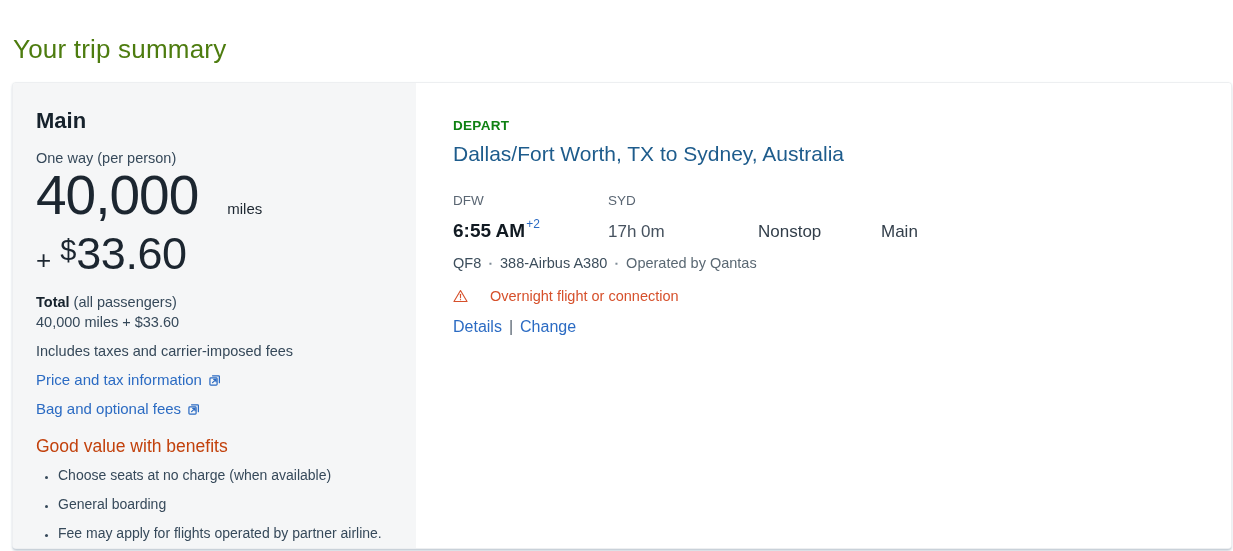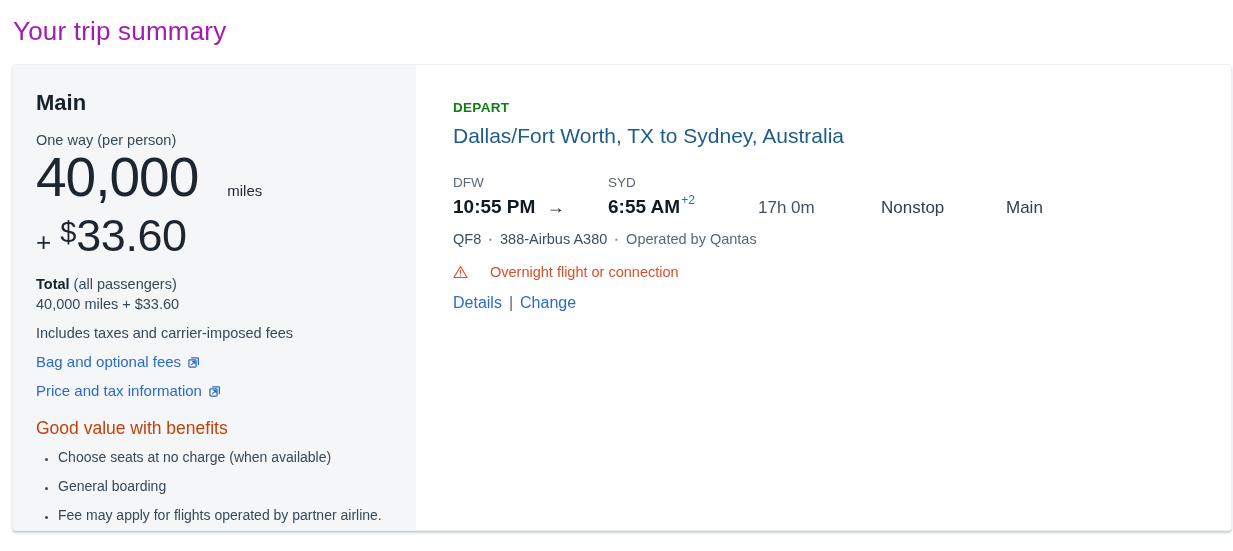--- a/index.html
+++ b/index.html
@@ -4,22 +4,22 @@
 <style>
   * { box-sizing: border-box; margin: 0; padding: 0; }
   html, body {
     width: 1233px; height: 551px;
     background: #ffffff;
     font-family: "Liberation Sans", sans-serif;
     overflow: hidden;
   }
   .page { padding: 14px 12px 0 12px; }
   .page-title {
-    font-size: 26px; font-weight: 400; color: #a21caf;
-    margin: 2px 0 17px 1px; letter-spacing: 0.2px;
+    font-size: 26px; font-weight: 400; color: #4d7c0f;
+    margin: 20px 0 17px 1px; letter-spacing: 0.2px;
   }
   .trip-card {
     display: flex; align-items: stretch;
     width: 1220px; height: 467px;
     border-radius: 4px;
     border: 1px solid #EDEFF1;
     box-shadow: 0 1px 2px rgba(130,148,166,0.25), 0 3px 3px -1px rgba(130,148,166,0.35);
     background: #ffffff;
     overflow: hidden;
   }
@@ -57,21 +57,21 @@
   
   .flight-panel { flex: 1 1 auto; background: #ffffff; padding: 35px 20px 0 37px; }
   .depart-label { font-size: 13.5px; font-weight: 700; color: #0E8112; letter-spacing: 0.3px; }
   .route-heading { margin-top: 9px; font-size: 21px; font-weight: 400; color: #1E5C8C; }
   .flight-date { margin-top: 7px; font-size: 17px; color: #6E7883; }
   .segment-grid {
     margin-top: 27px;
     display: grid;
     grid-template-columns: 155px 150px 123px 125px auto;
     grid-template-rows: auto auto;
-    row-gap: 6px;
+    row-gap: 12px;
     align-items: baseline;
   }
   .airport-code { font-size: 13.5px; color: #5A6673; }
   .time-cell { font-size: 19px; font-weight: 700; color: #111A22; white-space: nowrap; }
   .seg-arrow { font-weight: 400; font-size: 18px; color: #1C2630; margin-left: 11px; }
   .day-offset { font-size: 12px; font-weight: 400; color: #2B6BC3; position: relative; top: -9px; margin-left: 1px; }
   .duration-cell { font-size: 17px; color: #46525F; }
   .stops-cell, .cabin-cell { font-size: 17px; color: #323E4A; }
   .flight-info-line { margin-top: 13px; font-size: 14.5px; color: #3D4E5C; display: flex; align-items: center; }
   .info-bullet { font-size: 8px; color: #7E8B96; margin: 0 8px; }
@@ -107,30 +107,30 @@
       </div>
 
       <div class="total-block">
         <div><span class="total-label">Total</span><span> (all passengers)</span></div>
         <div class="total-amounts">40,000 miles + $33.60</div>
       </div>
 
       <div class="includes-note">Includes taxes and carrier-imposed fees</div>
 
       <a class="fare-link">
-        <span>Bag and optional fees</span>
+        <span>Price and tax information</span>
         <svg class="ext-icon" viewBox="0 0 16 16" fill="none" stroke="currentColor" stroke-width="1.4" stroke-linecap="round" stroke-linejoin="round">
           <path d="M5.2 3.2 H12.2 A0.8 0.8 0 0 1 13 4 V11"></path>
           <rect x="2.2" y="5.6" width="8.2" height="8.2" rx="1"></rect>
           <path d="M5.2 11 L9.2 7.4 M9.2 10 V7.4 H6.6"></path>
         </svg>
       </a>
 
       <a class="fare-link">
-        <span>Price and tax information</span>
+        <span>Bag and optional fees</span>
         <svg class="ext-icon" viewBox="0 0 16 16" fill="none" stroke="currentColor" stroke-width="1.4" stroke-linecap="round" stroke-linejoin="round">
           <path d="M5.2 3.2 H12.2 A0.8 0.8 0 0 1 13 4 V11"></path>
           <rect x="2.2" y="5.6" width="8.2" height="8.2" rx="1"></rect>
           <path d="M5.2 11 L9.2 7.4 M9.2 10 V7.4 H6.6"></path>
         </svg>
       </a>
 
       <div class="benefits-heading">Good value with benefits</div>
       <ul class="benefits-list">
         <li>Choose seats at no charge (when available)</li>
@@ -143,21 +143,20 @@
       <div class="depart-label">DEPART</div>
       <div class="route-heading">Dallas/Fort Worth, TX to Sydney, Australia</div>
 
       <div class="segment-grid">
         <div class="airport-code">DFW</div>
         <div class="airport-code">SYD</div>
         <div></div>
         <div></div>
         <div></div>
 
-        <div class="time-cell"><span>10:55 PM</span><span class="seg-arrow">→</span></div>
         <div class="time-cell"><span>6:55 AM</span><span class="day-offset">+2</span></div>
         <div class="duration-cell">17h 0m</div>
         <div class="stops-cell">Nonstop</div>
         <div class="cabin-cell">Main</div>
       </div>
 
       <div class="flight-info-line">
         <span>QF8</span>
         <span class="info-bullet">▪</span>
         <span>388-Airbus A380</span>

